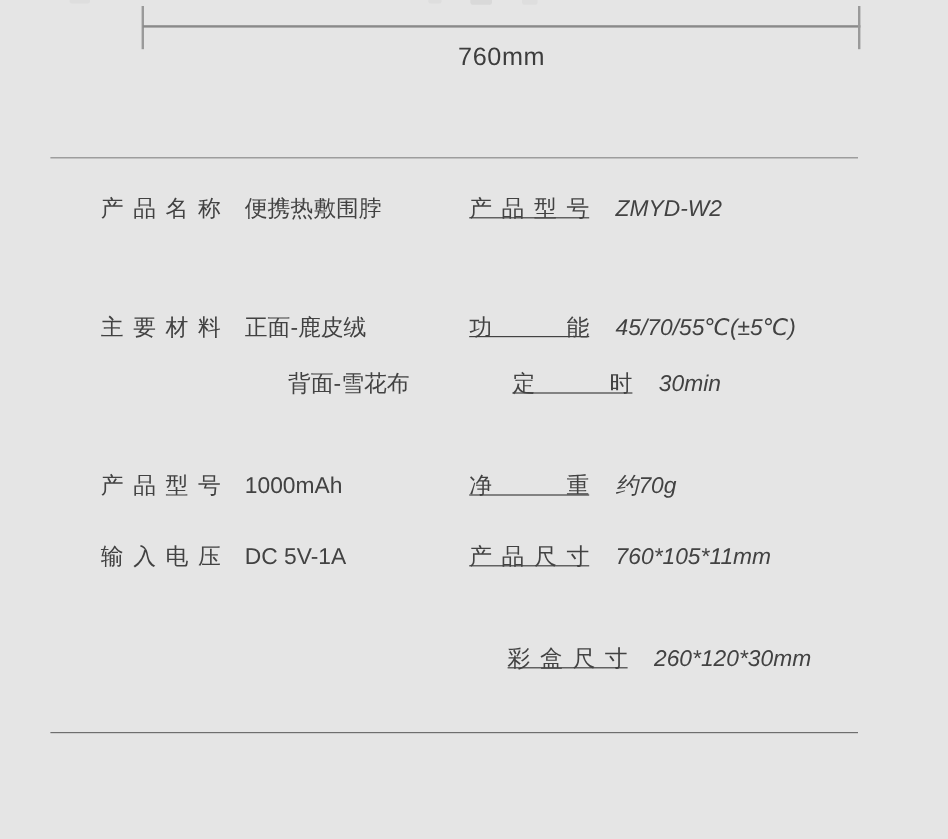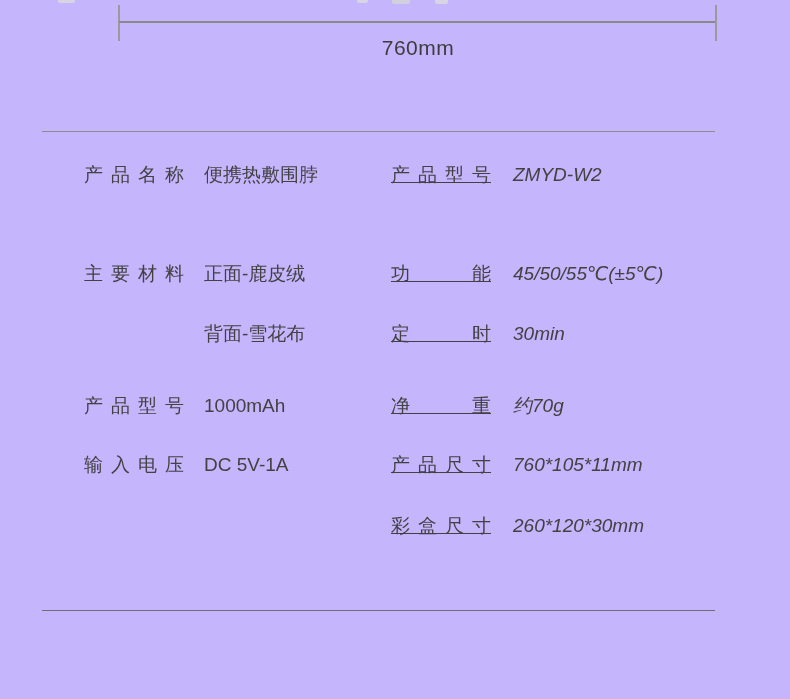--- a/index.html
+++ b/index.html
@@ -5,21 +5,21 @@
   * { margin: 0; padding: 0; box-sizing: border-box; }
   html, body { background: #ffffff; }
   body {
     font-family: "Liberation Sans", "DejaVu Sans", sans-serif;
     width: 790px;
   }
   .page {
     position: relative;
     width: 790px;
     height: 699px;
-    background: #c4b5fd;
+    background: #e5e5e5;
     overflow: hidden;
   }
 
   
   .artifact { position: absolute; top: 0; background: #dcdcdc; border-radius: 0 0 2px 2px; opacity: .8; }
   .a1 { left: 58px;  width: 17px; height: 3px; }
   .a2 { left: 357px; width: 11px; height: 3px; }
   .a3 { left: 392px; width: 18px; height: 4px; background: #d6d6d6; }
   .a4 { left: 435px; width: 13px; height: 4px; }
 
@@ -57,24 +57,24 @@
     text-align: justify;
     text-align-last: justify;
     -moz-text-align-last: justify;
   }
   .col-l-label { left: 84px; }
   .col-l-value { left: 204px; }
   .col-r-label { left: 391px; text-decoration: underline; }
   .col-r-value { left: 513px; font-style: italic; }
   .row-1 { top: 161px; }
   .row-2 { top: 260px; }
-  .row-3 { top: 320px; }
+  .row-3 { top: 307px; margin-left: 36px; }
   .row-4 { top: 392px; }
   .row-5 { top: 451px; }
-  .row-6 { top: 512px; }
+  .row-6 { top: 536px; margin-left: 32px; }
 </style>
 </head>
 <body>
 
 <div class="page">
 
   <span class="artifact a1"></span>
   <span class="artifact a2"></span>
   <span class="artifact a3"></span>
   <span class="artifact a4"></span>
@@ -91,21 +91,21 @@
   <section>
 
     <div class="cell spec-label col-l-label row-1">产品名称</div>
     <div class="cell col-l-value row-1">便携热敷围脖</div>
     <div class="cell spec-label col-r-label row-1">产品型号</div>
     <div class="cell col-r-value row-1">ZMYD-W2</div>
 
     <div class="cell spec-label col-l-label row-2">主要材料</div>
     <div class="cell col-l-value row-2">正面-鹿皮绒</div>
     <div class="cell spec-label col-r-label row-2">功能</div>
-    <div class="cell col-r-value row-2">45/50/55℃(±5℃)</div>
+    <div class="cell col-r-value row-2">45/70/55℃(±5℃)</div>
 
     <div class="cell col-l-value row-3">背面-雪花布</div>
     <div class="cell spec-label col-r-label row-3">定时</div>
     <div class="cell col-r-value row-3">30min</div>
 
     <div class="cell spec-label col-l-label row-4">产品型号</div>
     <div class="cell col-l-value row-4">1000mAh</div>
     <div class="cell spec-label col-r-label row-4">净重</div>
     <div class="cell col-r-value row-4">约70g</div>
 

